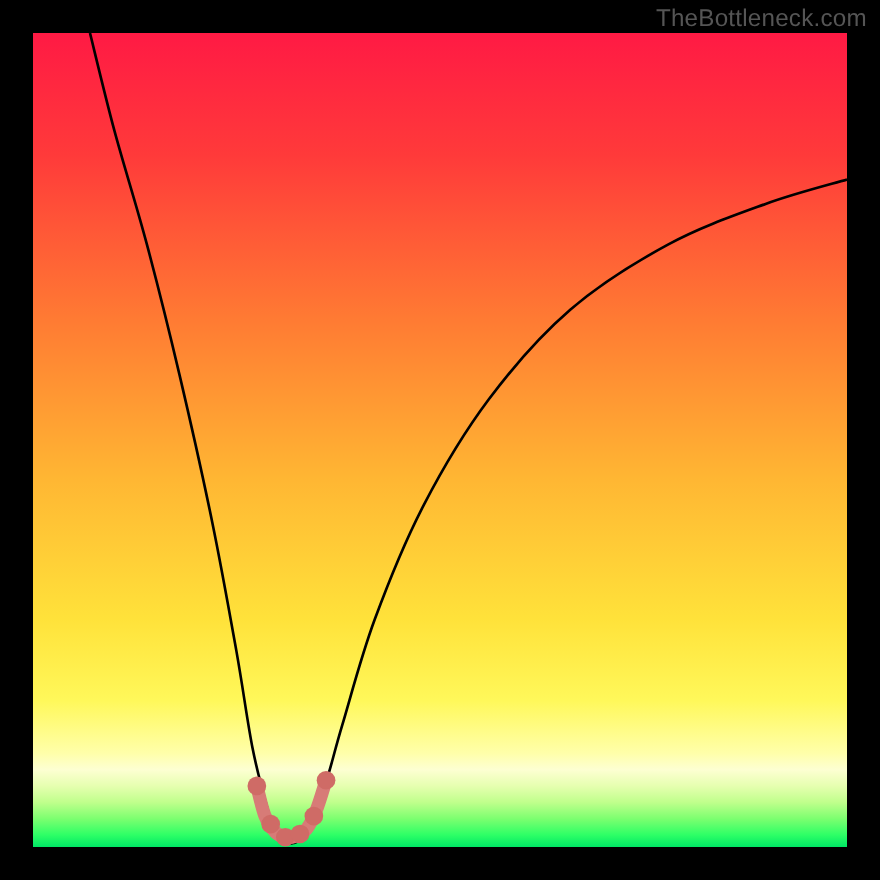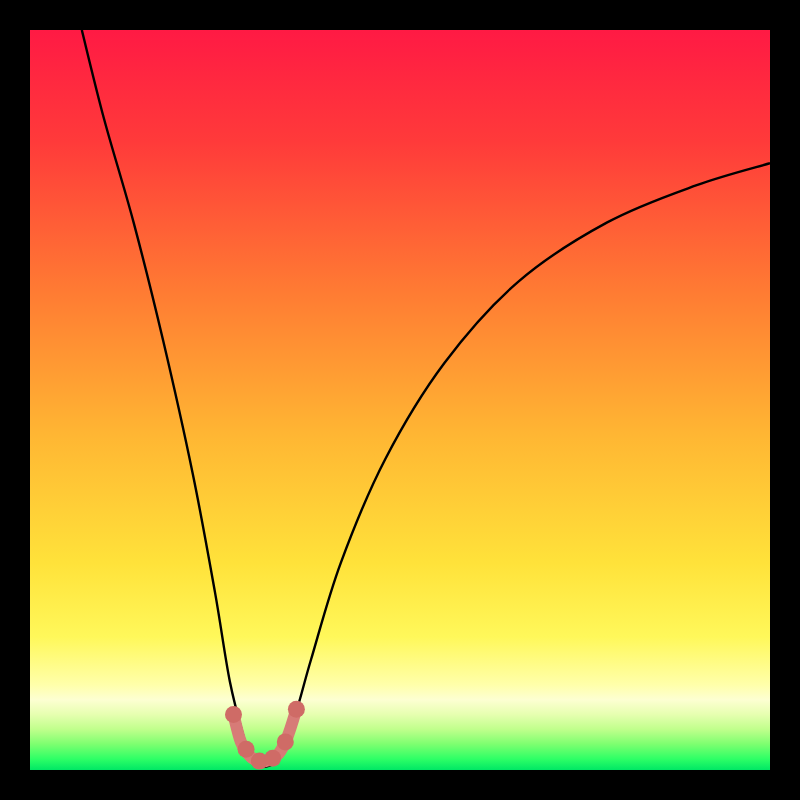--- a/index.html
+++ b/index.html
@@ -82,13 +82,14 @@
       <g>
           <circle cx="203.50000000000003" cy="684.5" r="8.5" fill="#cf6b66"></circle>
           <circle cx="216.07999999999998" cy="719.28" r="8.5" fill="#cf6b66"></circle>
           <circle cx="229.4" cy="731.12" r="8.5" fill="#cf6b66"></circle>
           <circle cx="242.71999999999997" cy="728.16" r="8.5" fill="#cf6b66"></circle>
           <circle cx="255.29999999999998" cy="711.88" r="8.5" fill="#cf6b66"></circle>
           <circle cx="266.4" cy="679.32" r="8.5" fill="#cf6b66"></circle>
         </g>
     </svg>
   </div>
+  <div class="watermark">TheBottleneck.com</div>
 </div>
 
 </body></html>

